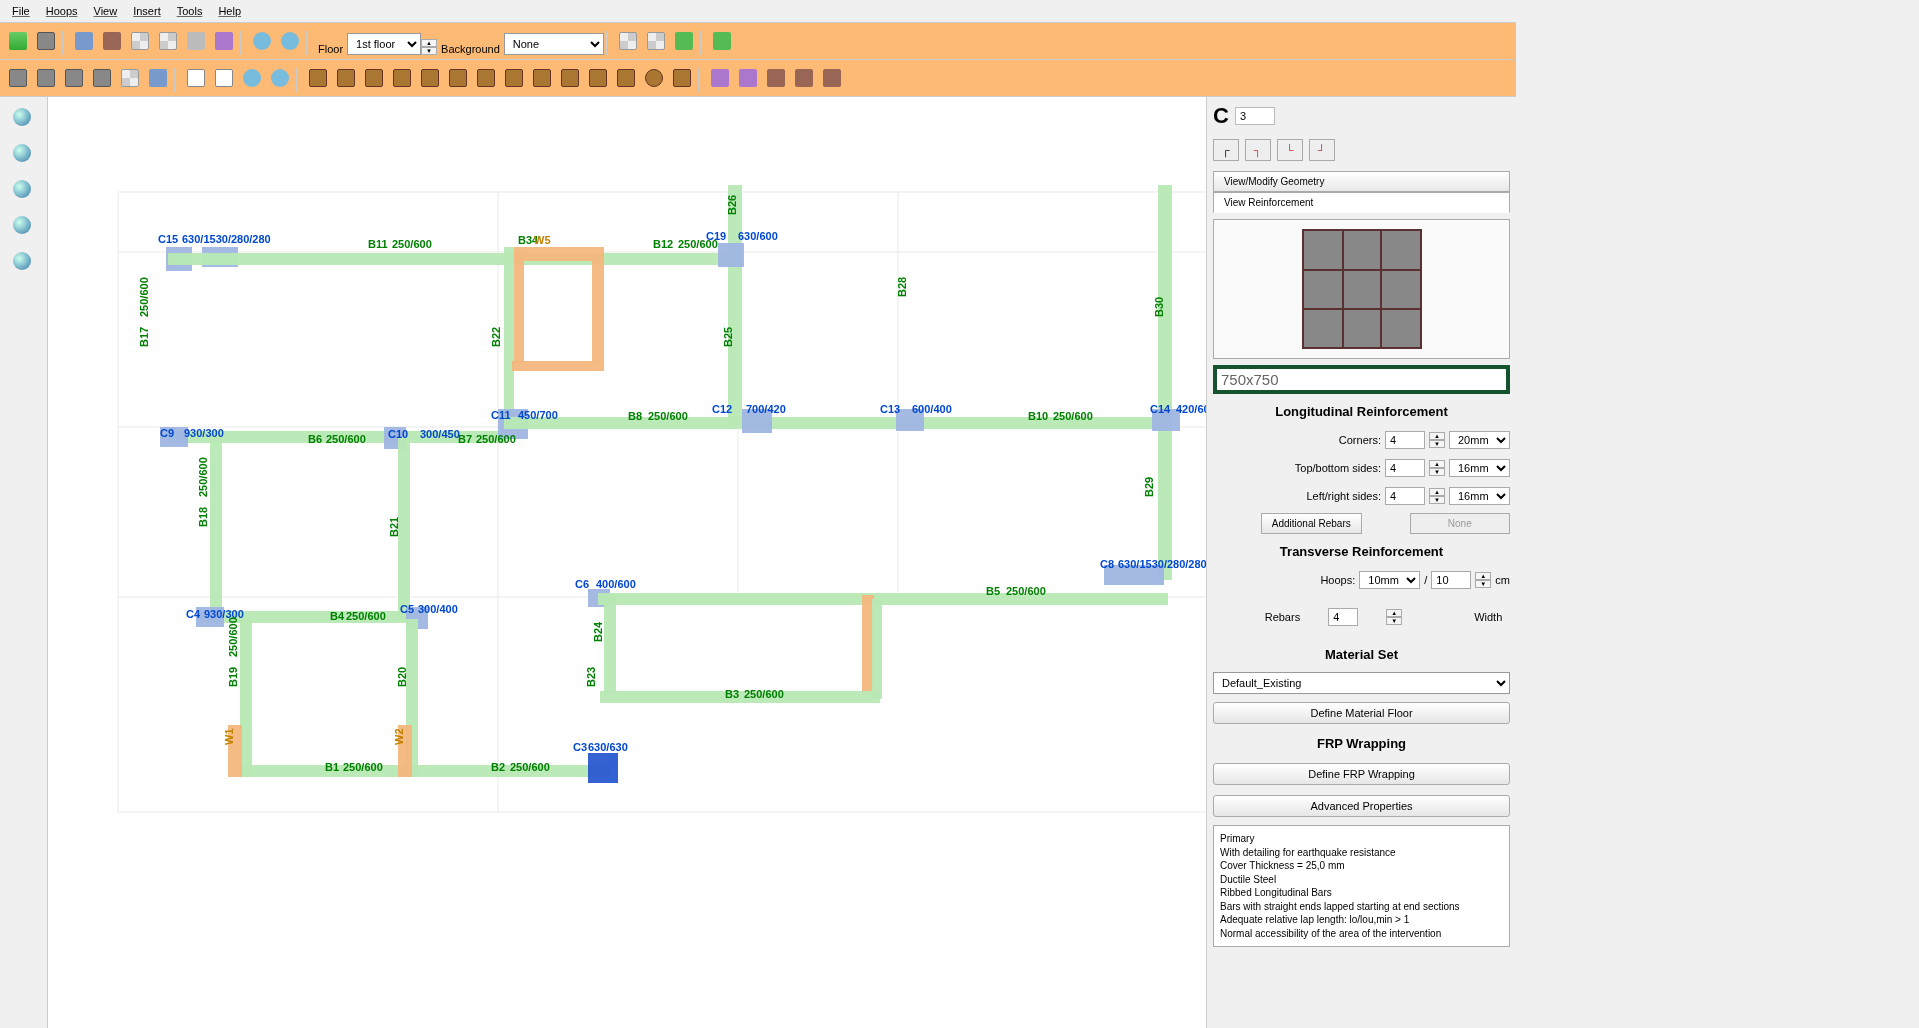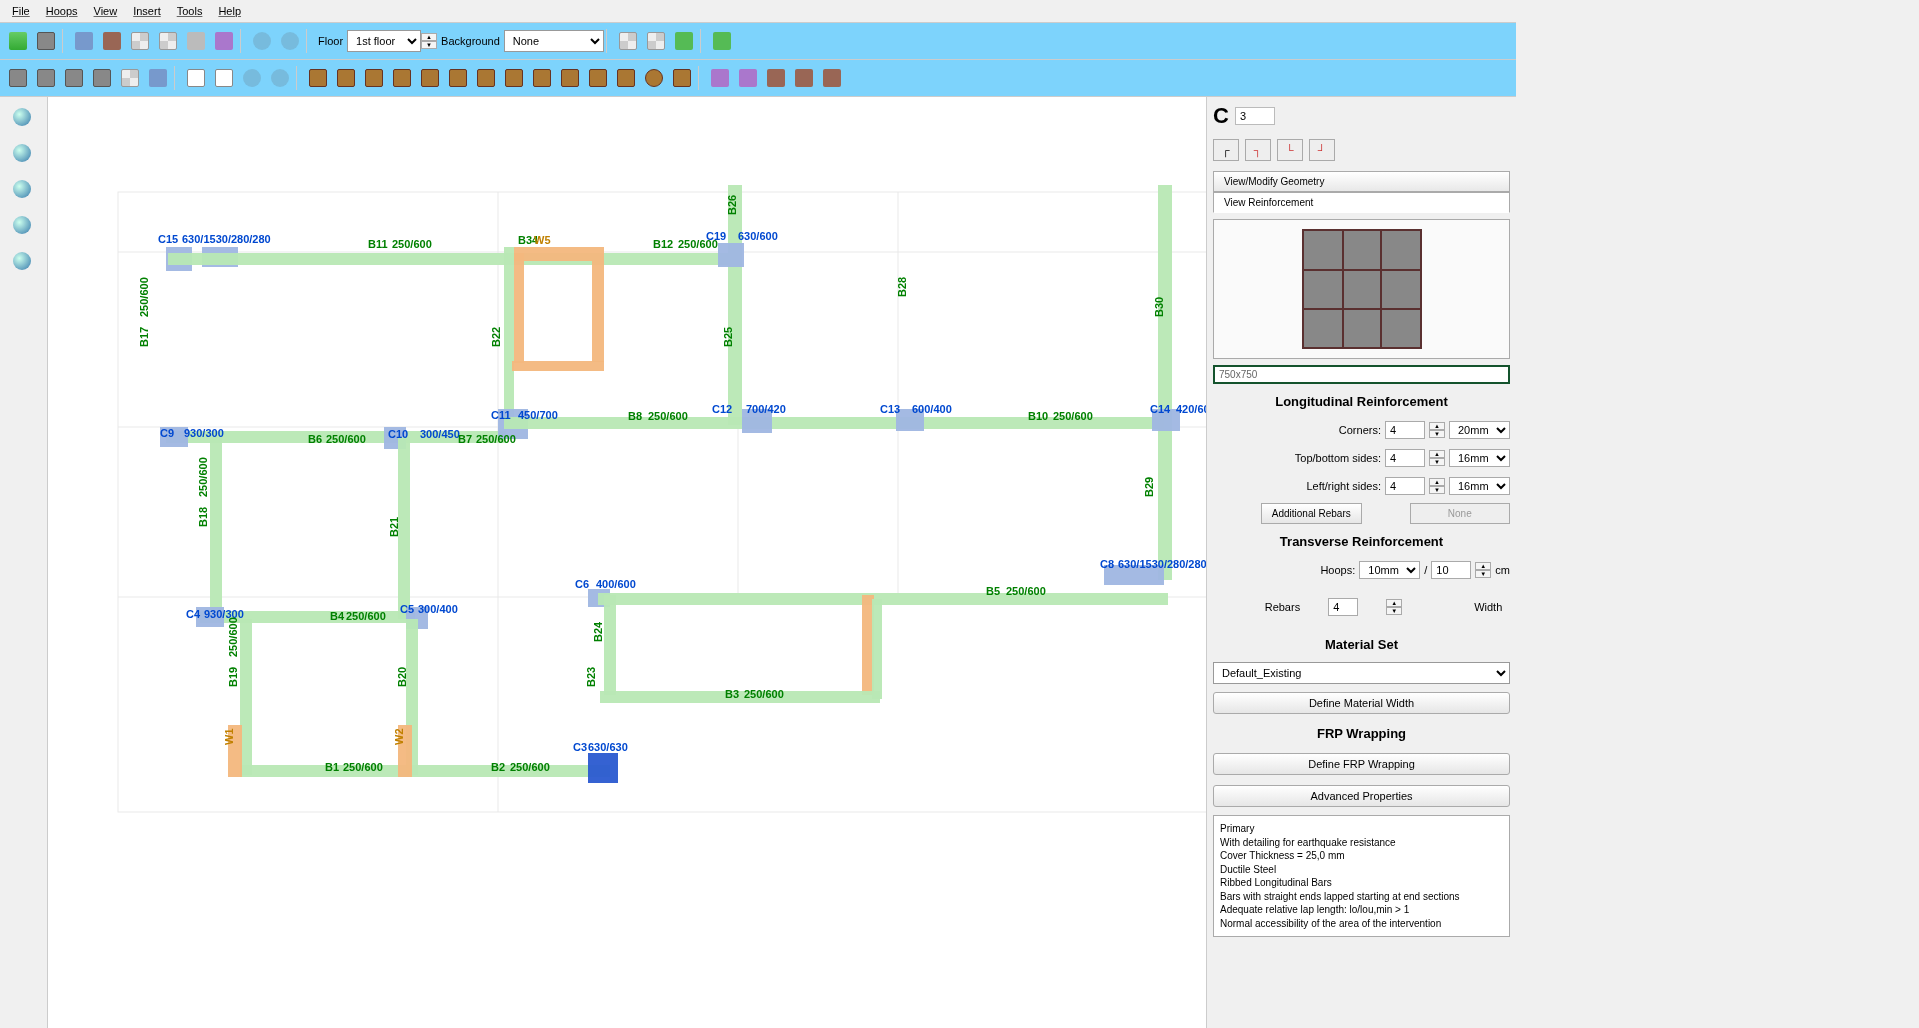--- a/index.html
+++ b/index.html
@@ -2,21 +2,21 @@
 <html><head>
 <meta charset="utf-8">
 <style>
 * { box-sizing: border-box; margin: 0; padding: 0; font-family: Tahoma, Arial, sans-serif; font-size: 11px; }
 body { background: #f0f0f0; overflow: hidden; }
 .window { width: 1516px; height: 1028px; display: flex; flex-direction: column; background: #fff; }
 
 .menubar { display: flex; background: #f0f0f0; border-bottom: 1px solid #ccc; padding: 2px 4px; }
 .menubar-item { padding: 3px 8px; cursor: pointer; text-decoration: underline; text-decoration-color: #666; }
 
-.toolbar { display: flex; align-items: center; background: #7dd3fc; border-bottom: 1px solid #ccc; padding: 4px; }
+.toolbar { display: flex; align-items: flex-end; background: #fdba74; border-bottom: 1px solid #ccc; padding: 4px; }
 .tool-btn { width: 28px; height: 28px; border: 1px solid transparent; border-radius: 3px; display: flex; align-items: center; justify-content: center; cursor: pointer; }
 .tool-sep { width: 6px; height: 24px; border-left: 1px solid #ccc; margin: 0 2px; }
 .tool-label { font-size: 11px; margin: 0 4px; }
 .tool-select { height: 22px; font-size: 11px; border: 1px solid #999; background: #fff; padding: 0 4px; }
 
 .main-row { flex: 1; display: flex; overflow: hidden; }
 .zoom-bar { width: 48px; background: #f0f0f0; border-right: 1px solid #ccc; display: flex; flex-direction: column; padding: 4px; gap: 4px; }
 .zoom-btn { width: 36px; height: 32px; border: 1px solid transparent; border-radius: 3px; display: flex; align-items: center; justify-content: center; cursor: pointer; }
 
 .canvas { flex: 1; background: #fff; position: relative; overflow: hidden; }
@@ -27,21 +27,21 @@
 .el-id { width: 40px; border: 1px solid #bbb; background: #fff; padding: 2px 4px; }
 .corner-btns { display: flex; gap: 6px; margin: 4px 0; }
 .cbtn { width: 26px; height: 22px; border: 1px solid #aaa; background: #eee; display: flex; align-items: center; justify-content: center; cursor: pointer; }
 .tabs { display: flex; flex-direction: column; }
 .tab { padding: 4px 10px; border: 1px solid #aaa; background: linear-gradient(#fff,#e8e8e8); font-size: 10px; cursor: pointer; }
 .tab.active { background: #fff; border-bottom: 1px solid #fff; position: relative; z-index: 1; }
 .box { border: 1px solid #aaa; background: #fafafa; padding: 4px; display:flex; align-items:center; justify-content:center; }
 .cross-section { width: 120px; height: 120px; background: #888; position: relative; border: 2px solid #5a3030; }
 .cs-grid-v { position: absolute; top:0; bottom:0; width:2px; background:#5a3030; }
 .cs-grid-h { position: absolute; left:0; right:0; height:2px; background:#5a3030; }
-.footage { font-size: 10px; color: #666; padding: 2px 4px; border:2px solid #14532d; background:#fff; }
+.footage { font-size: 15px; color: #666; padding: 2px 4px; border:4px solid #14532d; background:#fff; }
 
 .form-row { display: flex; align-items: center; justify-content: flex-end; gap: 4px; margin: 2px 0; }
 .form-row label { font-size: 11px; margin-left: 44px; }
 .num-field { width: 40px; border: 1px solid #aaa; padding: 2px 4px; background:#fff; }
 .spin { width: 16px; display:flex; flex-direction:column; }
 .spin-b { width:16px; height:8px; font-size:6px; line-height:6px; text-align:center; border:1px solid #aaa; background:#f5f5f5; cursor:pointer; }
 .dia-sel { border: 1px solid #aaa; background: #fff; padding: 1px 4px; min-width: 54px; }
 
 .wide-btn { display:block; text-align:center; padding: 4px 8px; border: 1px solid #aaa; background: linear-gradient(#fff,#e6e6e6); border-radius: 3px; cursor: pointer; margin: 2px 0; }
 .half-row { display: flex; gap: 0; }
@@ -457,21 +457,21 @@
         <label>Width</label>
         <input class="num-field" style="width: 30px;" value="4">
         <div class="spin">
             <div class="spin-b">▲</div>
             <div class="spin-b">▼</div>
           </div>
       </div>
 
       <div class="section-title">Material Set</div>
       <select class="tool-select" style="width:100%"><option>Default_Existing</option></select>
-      <div class="wide-btn">Define Material Width</div>
+      <div class="wide-btn">Define Material Floor</div>
 
       <div class="section-title">FRP Wrapping</div>
       <div class="wide-btn">Define FRP Wrapping</div>
 
       <div class="wide-btn">Advanced Properties</div>
 
       <div class="info-box" id="info-box">Primary<br>With detailing for earthquake resistance<br>Cover Thickness = 25,0 mm<br>Ductile Steel<br>Ribbed Longitudinal Bars<br>Bars with straight ends lapped starting at end sections<br>Adequate relative lap length: lo/lou,min &gt; 1<br>Normal accessibility of the area of the intervention</div>
     </div>
   </div>
 

